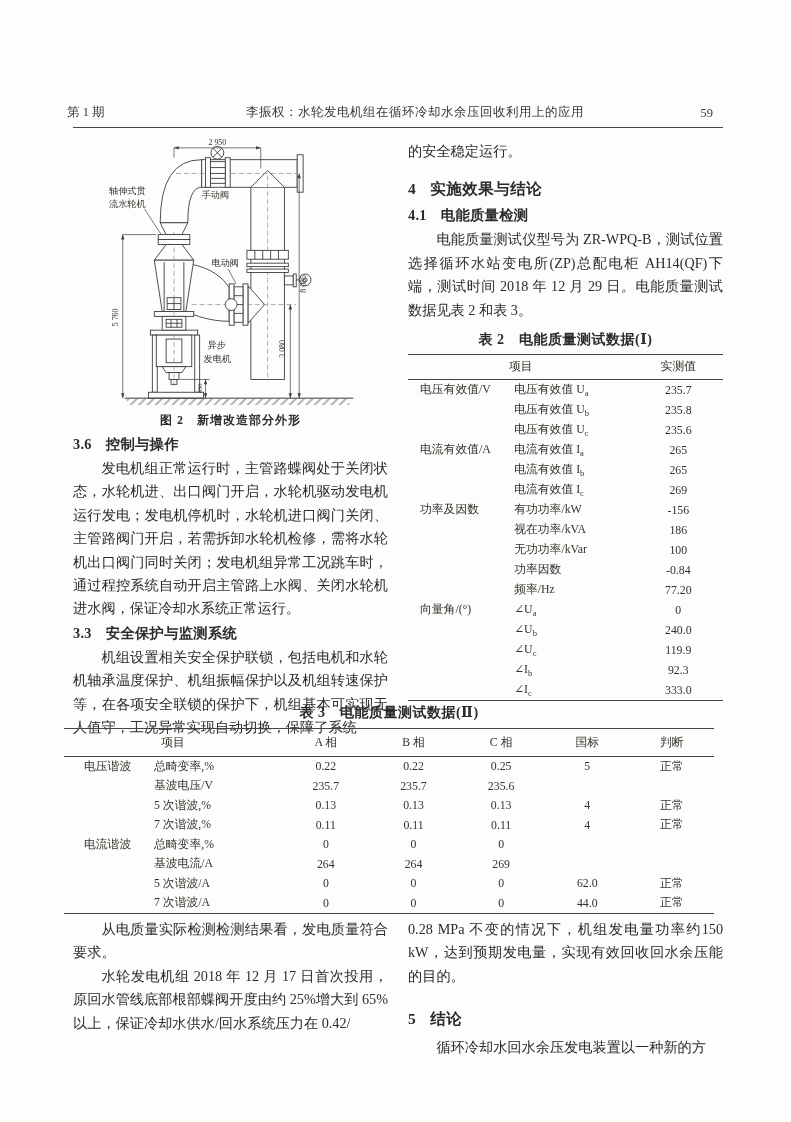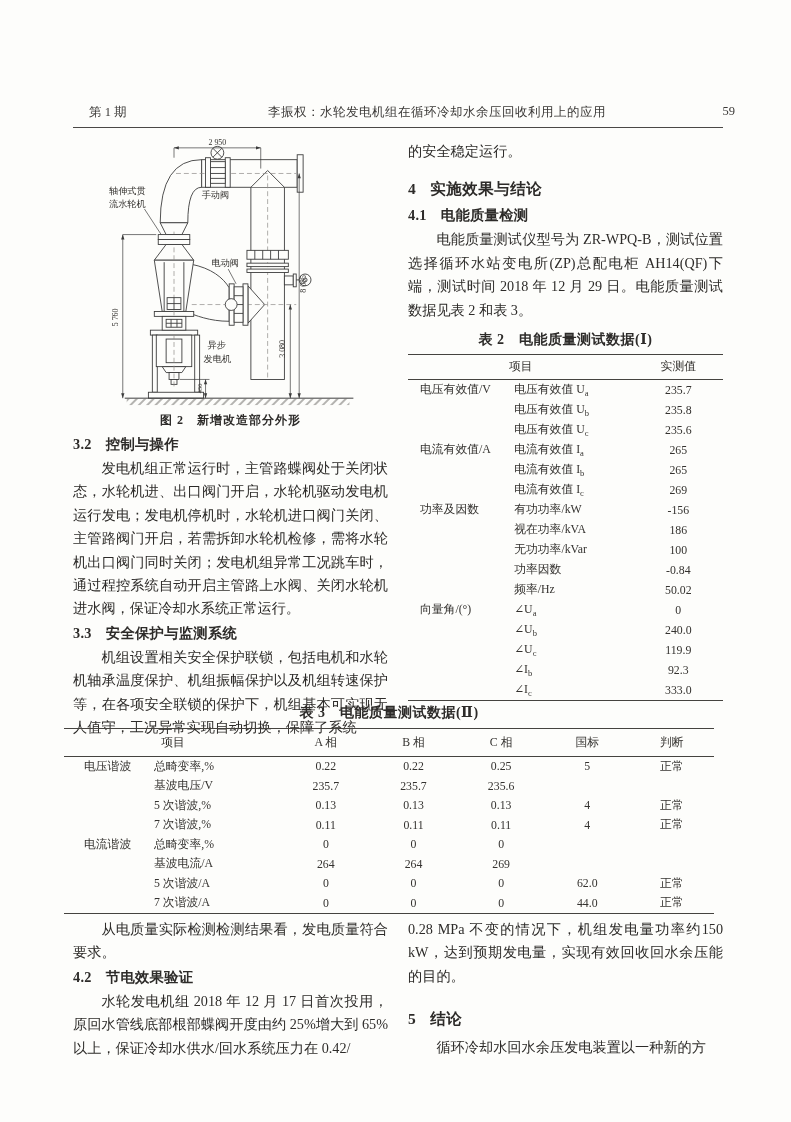--- a/index.html
+++ b/index.html
@@ -4,21 +4,21 @@
 <style>
   html,body{margin:0;padding:0;}
   body{
     width:791px;height:1122px;position:relative;
     background:#fdfdfb;color:#2d2b29;
     font-family:"Liberation Serif","DejaVu Serif",serif;
     overflow:hidden;
   }
   .page{position:absolute;inset:0;}
   
-  .header{position:absolute;top:104px;left:89px;width:646px;display:flex;align-items:flex-start;font-size:12.5px;color:#3a3836;gap:25px;}
+  .header{position:absolute;top:104px;left:67px;width:646px;display:flex;align-items:flex-end;font-size:12.5px;color:#3a3836;gap:25px;}
   .header .issue{width:110px;}
   .header .rtitle{flex:1;text-align:center;letter-spacing:.5px;}
   .header .pageno{width:60px;text-align:right;}
   .rule{position:absolute;top:127px;left:73px;width:650px;border-top:1.3px solid #4a4846;}
   
   .cols{position:absolute;left:73px;width:650px;display:flex;gap:20px;}
   .cols.top{top:136px;}
   .cols.bottom{top:914px;}
   .col{width:315px;}
   p{margin:0;font-size:14.2px;line-height:23.4px;text-align:justify;}
@@ -195,21 +195,21 @@
           <text x="14" y="70" font-size="9.3">流水轮机</text>
           <text x="122" y="61" font-size="9.3" text-anchor="middle">手动阀</text>
           <text x="132" y="130" font-size="9.3" text-anchor="middle">电动阀</text>
           <text x="114" y="213" font-size="9.3">异步</text>
           <text x="110" y="227" font-size="9.3">发电机</text>
         </svg>
         <div class="fig-caption">图 2　新增改造部分外形</div>
       </div>
 
       <div class="h-sub">
-        <span class="num">3.2</span><span>控制与操作</span>
+        <span class="num">3.6</span><span>控制与操作</span>
       </div>
       <p class="indent">发电机组正常运行时，主管路蝶阀处于关闭状态，水轮机进、出口阀门开启，水轮机驱动发电机运行发电；发电机停机时，水轮机进口阀门关闭、主管路阀门开启，若需拆卸水轮机检修，需将水轮机出口阀门同时关闭；发电机组异常工况跳车时，通过程控系统自动开启主管路上水阀、关闭水轮机进水阀，保证冷却水系统正常运行。</p>
 
       <div class="h-sub">
         <span class="num">3.3</span><span>安全保护与监测系统</span>
       </div>
       <p class="indent">机组设置相关安全保护联锁，包括电机和水轮机轴承温度保护、机组振幅保护以及机组转速保护等，在各项安全联锁的保护下，机组基本可实现无人值守，工况异常实现自动切换，保障了系统</p>
     </div>
 
     <div class="col">
@@ -278,21 +278,21 @@
               <td class="val">100</td>
             </tr>
           <tr>
               <td class="grp"></td>
               <td class="itm"><span>功率因数</span><sub></sub></td>
               <td class="val">-0.84</td>
             </tr>
           <tr>
               <td class="grp"></td>
               <td class="itm"><span>频率/Hz</span><sub></sub></td>
-              <td class="val">50.02</td>
+              <td class="val">77.20</td>
             </tr>
           <tr>
               <td class="grp">向量角/(°)</td>
               <td class="itm"><span>∠U</span><sub>a</sub></td>
               <td class="val">0</td>
             </tr>
           <tr>
               <td class="grp"></td>
               <td class="itm"><span>∠U</span><sub>b</sub></td>
               <td class="val">240.0</td>
@@ -403,23 +403,20 @@
             <td>44.0</td>
             <td>正常</td>
           </tr>
       </tbody>
     </table>
   </div>
 
   <div class="cols bottom">
     <div class="col">
       <p class="indent" style="margin-top:4px;">从电质量实际检测检测结果看，发电质量符合要求。</p>
-      <div class="h-sub">
-        <span class="num">4.2</span><span>节电效果验证</span>
-      </div>
       <p class="indent">水轮发电机组 2018 年 12 月 17 日首次投用，原回水管线底部根部蝶阀开度由约 25%增大到 65%以上，保证冷却水供水/回水系统压力在 0.42/</p>
     </div>
     <div class="col">
       <p style="margin-top:4px;">0.28 MPa 不变的情况下，机组发电量功率约150 kW，达到预期发电量，实现有效回收回水余压能的目的。</p>
       <div class="h-main" style="margin-top:21px;">
         <span class="num">5</span><span>结论</span>
       </div>
       <p class="indent">循环冷却水回水余压发电装置以一种新的方</p>
     </div>
   </div>

